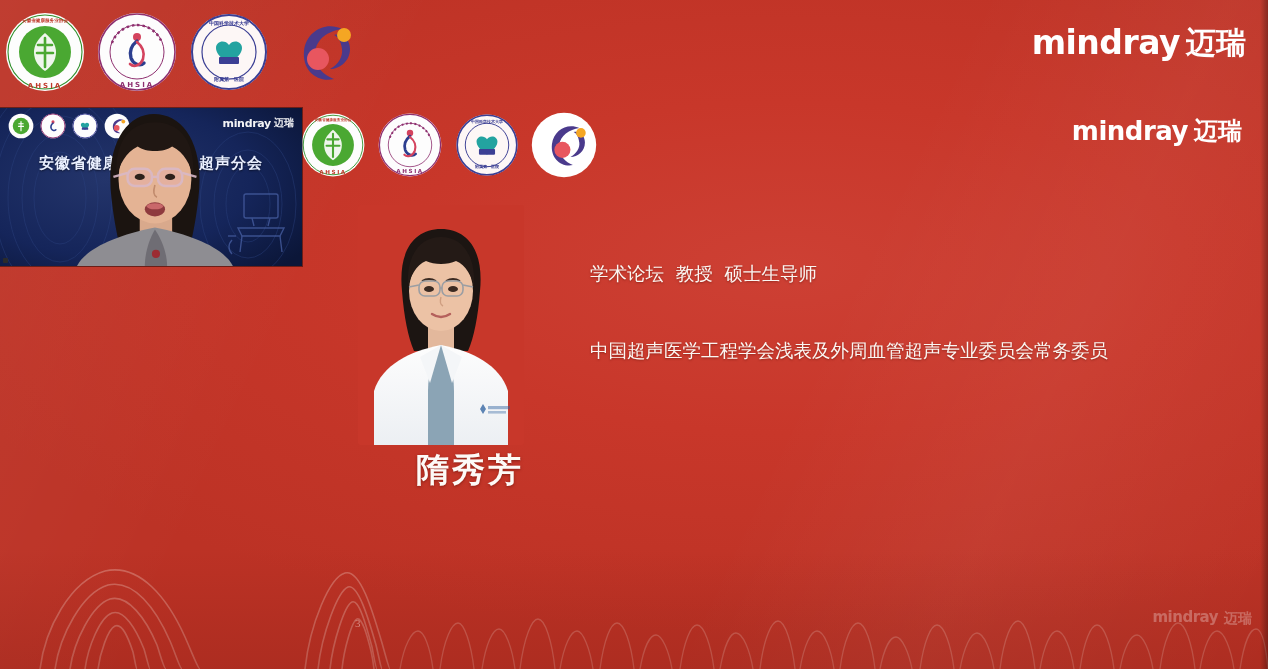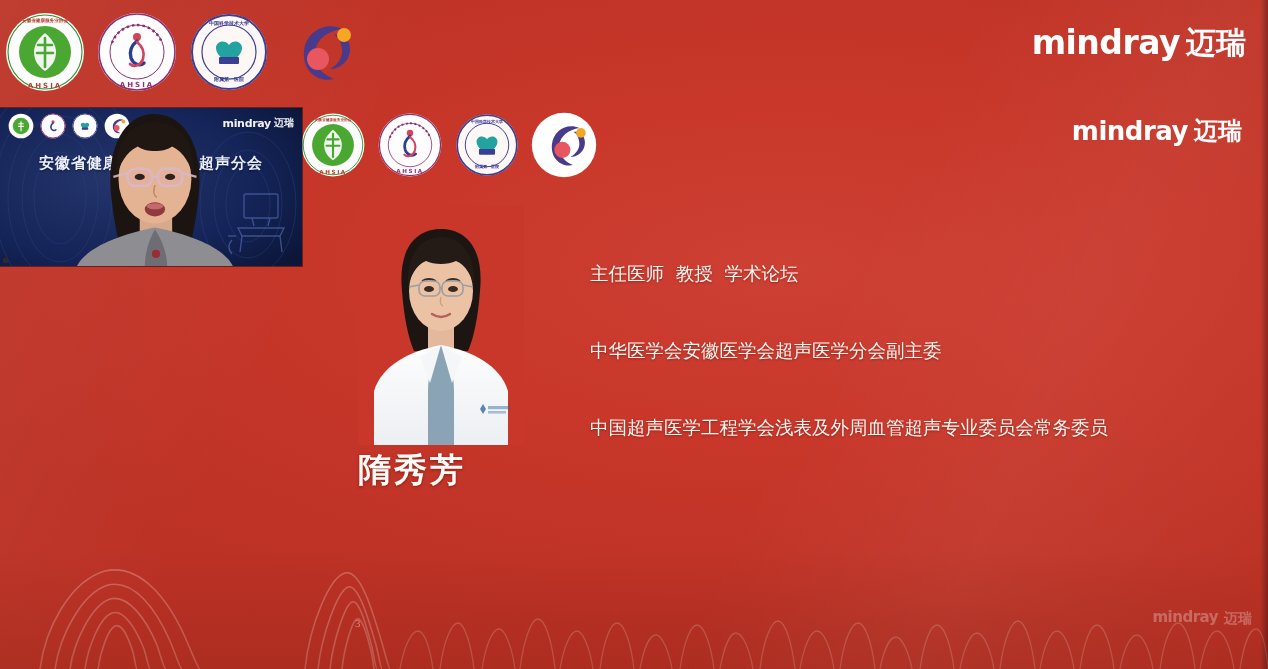--- a/index.html
+++ b/index.html
@@ -68,21 +68,21 @@
     position:absolute;left:300px;top:112px;display:flex;align-items:center;gap:11px;
   }
   .slide-logos .logo{width:66px;height:66px;}
 
   
   .portrait-wrap{
     position:absolute;left:358px;top:205px;width:166px;height:240px;
   }
   .portrait-wrap svg{display:block;border-radius:2px;}
   .portrait-name{
-    position:absolute;left:358px;top:448px;width:166px;text-align:left;
+    position:absolute;left:358px;top:448px;width:166px;text-align:right;
     color:#fdfaf7;font-family:"DejaVu Sans","Liberation Sans",sans-serif;
     font-size:33px;font-weight:700;letter-spacing:3px;
     text-shadow:0 1px 3px rgba(90,15,8,.55);
   }
 
   
   .creds{
     position:absolute;left:590px;top:210px;width:640px;
     color:#fbf6f2;font-family:"DejaVu Sans","Liberation Sans",sans-serif;
     font-size:18.5px;line-height:25.6px;font-weight:500;
@@ -341,22 +341,21 @@
           <rect x="130" y="201" width="22" height="3.2" fill="#2b5f9e" opacity=".6"></rect>
           <rect x="130" y="206" width="18" height="2.6" fill="#2b5f9e" opacity=".5"></rect>
         </g>
       </g>
     </svg>
   </div>
 
   <div class="portrait-name">隋秀芳</div>
 
   <div class="creds">
-    <span class="line">主任医师  教授  学术论坛</span>
-    <span class="line">中华医学会安徽医学会超声医学分会副主委</span>
+    <span class="line">学术论坛  教授  硕士生导师</span>
     <span class="line">中国超声医学工程学会浅表及外周血管超声专业委员会常务委员</span>
     
     
     
     
     
     
     
     
     

